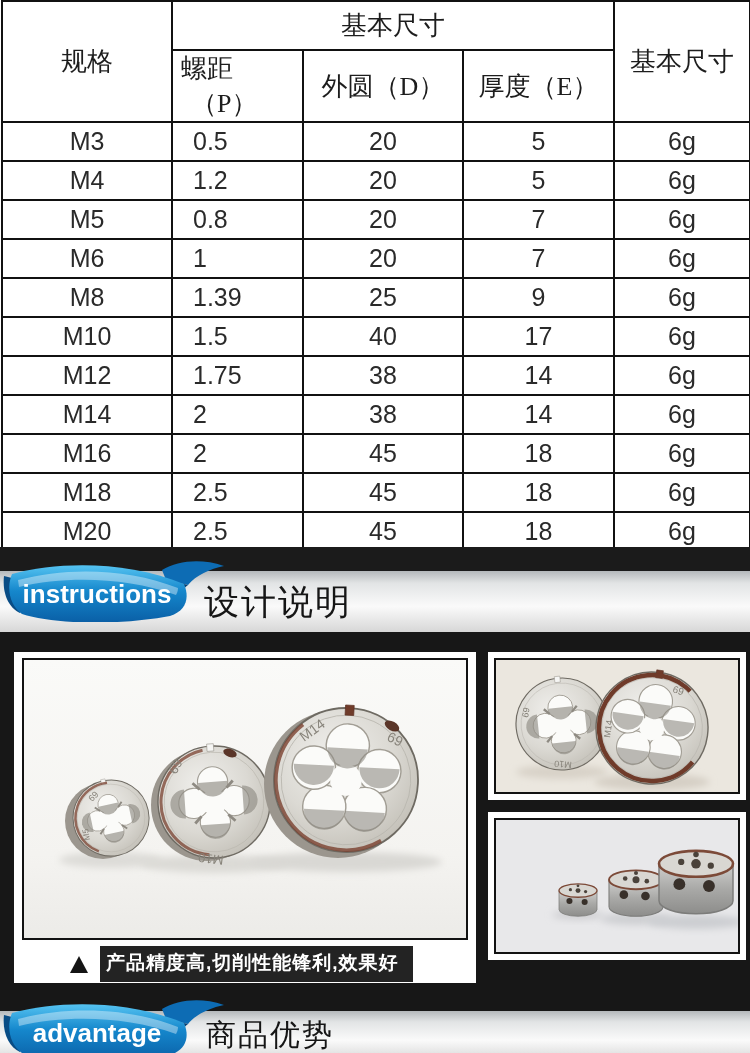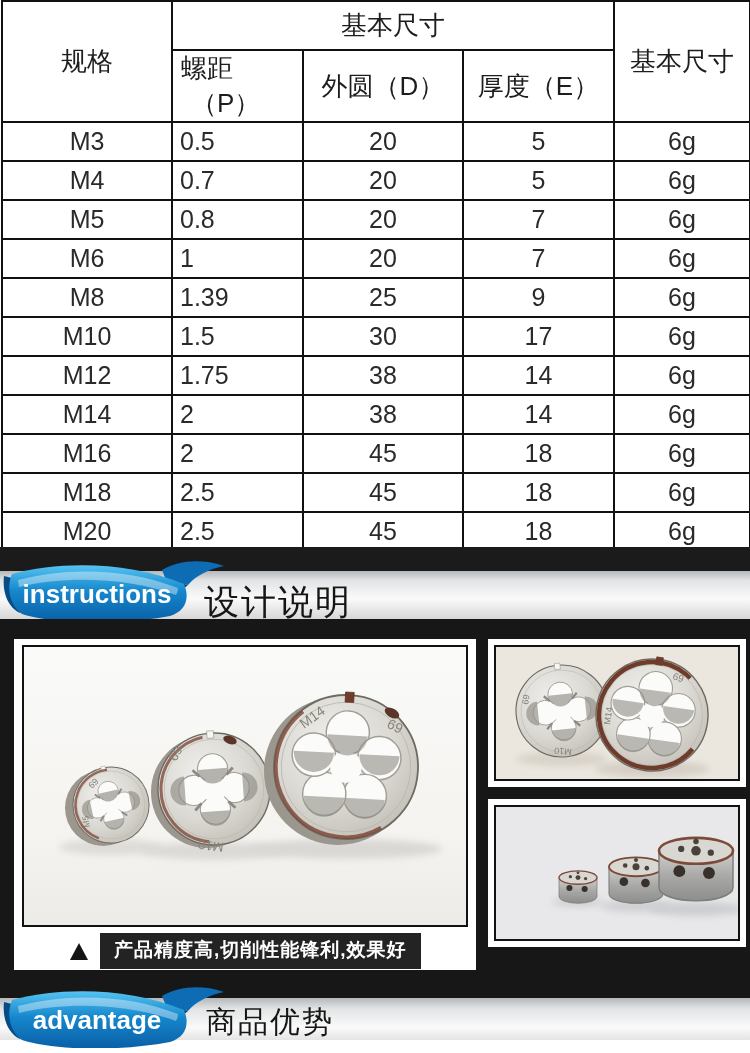--- a/index.html
+++ b/index.html
@@ -3,31 +3,31 @@
 <meta charset="utf-8">
 <style>
   html,body{margin:0;padding:0;background:#ffffff;}
   body{width:750px;height:1053px;overflow:hidden;position:relative;
        font-family:"Liberation Sans",sans-serif;}
 
   
   .table-wrap{height:547px;background:#fff;}
   table.spec{border-collapse:collapse;table-layout:fixed;width:748px;margin:0 0 0 1px;background:#fff;}
   table.spec th,table.spec td{border:2px solid #111;padding:0;overflow:hidden;}
-  table.spec th{font-family:Liberation Sans, sans-serif;font-weight:400;font-size:26px;color:#1d1d1d;}
+  table.spec th{font-family:Liberation Serif, serif;font-weight:400;font-size:26px;color:#1d1d1d;}
   table.spec td{font-size:25px;color:#2a2a2a;text-align:center;height:37px;}
-  table.spec td.left{text-align:left;padding-left:7px;}
+  table.spec td.left{text-align:left;padding-left:20px;}
   .hdr-top{height:49px;}
   .hdr-sub{height:71px;}
   .pitch-cell{text-align:left !important;padding-left:8px !important;font-size:25px;}
   .pitch-cell .l2{padding-left:10px;}
 
   
   .strip{height:24px;background:#1b1b1b;}
-  .graybar{position:relative;height:48px;
+  .graybar{position:relative;height:61px;
      background:linear-gradient(180deg,#b4b8bb 0%,#e2e4e5 20%,#fafafa 58%,#d7d7d7 100%);}
   .graybar .bar-title{position:absolute;left:204px;top:0;line-height:61px;
      font-size:35px;color:#161616;letter-spacing:2px;}
   .advbar{position:relative;height:42px;
      background:linear-gradient(180deg,#b4b8bb 0%,#e2e4e5 26%,#fafafa 70%,#e4e4e4 100%);}
   .advbar .bar-title{position:absolute;left:206px;top:0;line-height:48px;
      font-size:30px;color:#161616;letter-spacing:2px;}
   .ribbon{position:absolute;left:0;top:-13px;width:232px;height:64px;}
   .advbar .ribbon{top:-14px;left:0;}
   .ribbon svg{display:block;}
@@ -38,21 +38,21 @@
   .photos{position:relative;height:379px;background:#171717;}
   .panel{position:absolute;background:#ffffff;}
   .panel-left{left:14px;top:20px;width:462px;height:331px;}
   .photo-main{position:absolute;left:8px;top:6px;width:446px;height:282px;
      box-sizing:border-box;border:2px solid #121212;
      background:linear-gradient(180deg,#fafaf8 0%,#f4f3f0 70%,#ecebe8 100%);}
   .caption-row{position:absolute;left:56px;top:294px;display:flex;align-items:center;gap:12px;}
   .tri-up{width:0;height:0;border-left:9px solid transparent;border-right:9px solid transparent;
      border-bottom:17px solid #141414;}
   .caption-box{background:#232323;color:#fff;font-size:19px;font-weight:bold;
-     padding:4px 14px 6px 14px;letter-spacing:1px;}
+     padding:4px 14px 6px 6px;letter-spacing:1px;}
   .panel-rt{left:488px;top:20px;width:258px;height:148px;}
   .panel-rb{left:488px;top:180px;width:258px;height:148px;}
   .photo-inner{position:absolute;left:6px;top:6px;right:6px;bottom:6px;
      box-sizing:border-box;border:2px solid #121212;}
   .photo-inner.warm{background:#ebe7df;}
   .photo-inner.cool{background:#e8e8ea;}
   .photo-inner svg,.photo-main svg{display:block;width:100%;height:100%;}
   .mark{font-family:"Liberation Sans",sans-serif;fill:#87837a;}
 </style>
 </head>
@@ -176,21 +176,21 @@
     <tbody>
         <tr>
           <td>M3</td>
           <td class="left">0.5</td>
           <td>20</td>
           <td>5</td>
           <td>6g</td>
         </tr>
         <tr>
           <td>M4</td>
-          <td class="left">0.7</td>
+          <td class="left">1.2</td>
           <td>20</td>
           <td>5</td>
           <td>6g</td>
         </tr>
         <tr>
           <td>M5</td>
           <td class="left">0.8</td>
           <td>20</td>
           <td>7</td>
           <td>6g</td>
@@ -205,21 +205,21 @@
         <tr>
           <td>M8</td>
           <td class="left">1.39</td>
           <td>25</td>
           <td>9</td>
           <td>6g</td>
         </tr>
         <tr>
           <td>M10</td>
           <td class="left">1.5</td>
-          <td>30</td>
+          <td>40</td>
           <td>17</td>
           <td>6g</td>
         </tr>
         <tr>
           <td>M12</td>
           <td class="left">1.75</td>
           <td>38</td>
           <td>14</td>
           <td>6g</td>
         </tr>

